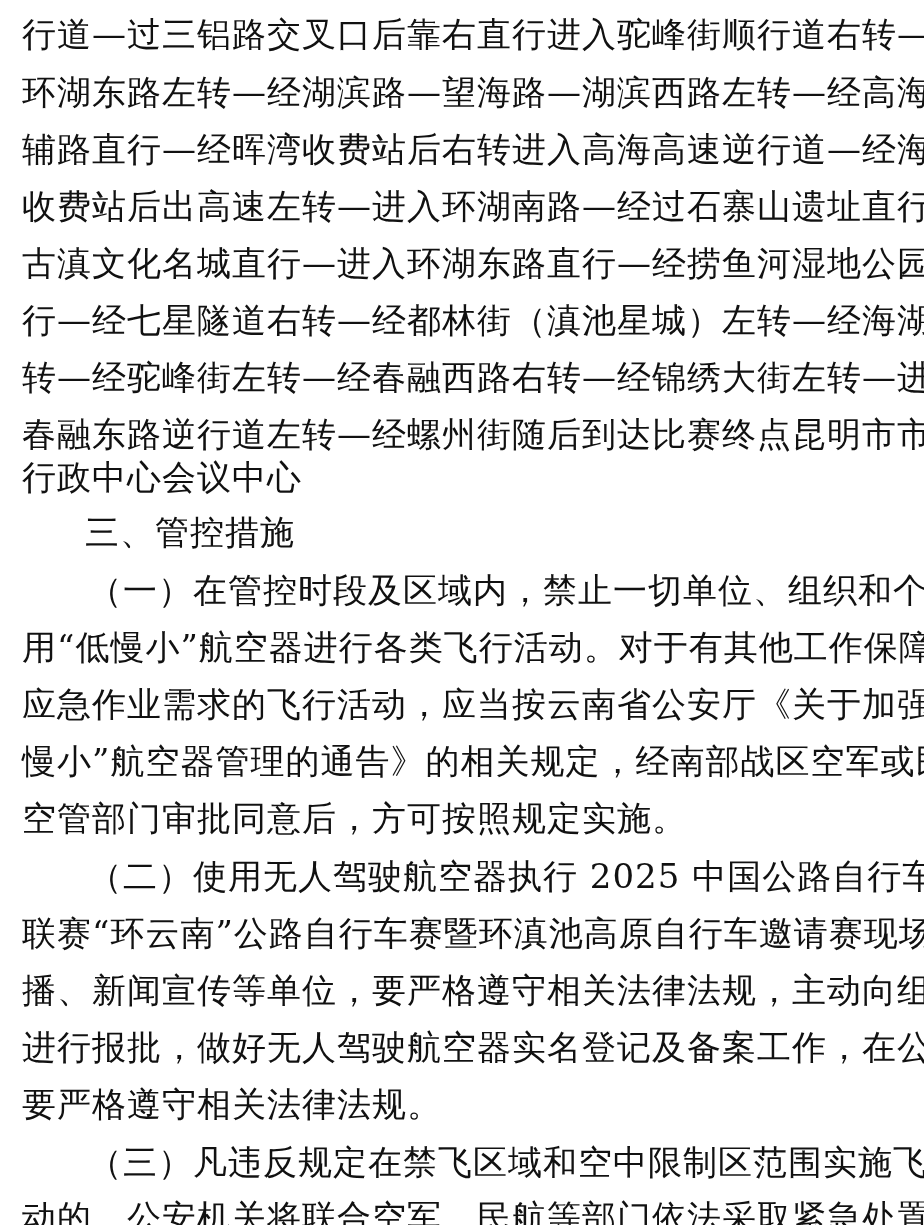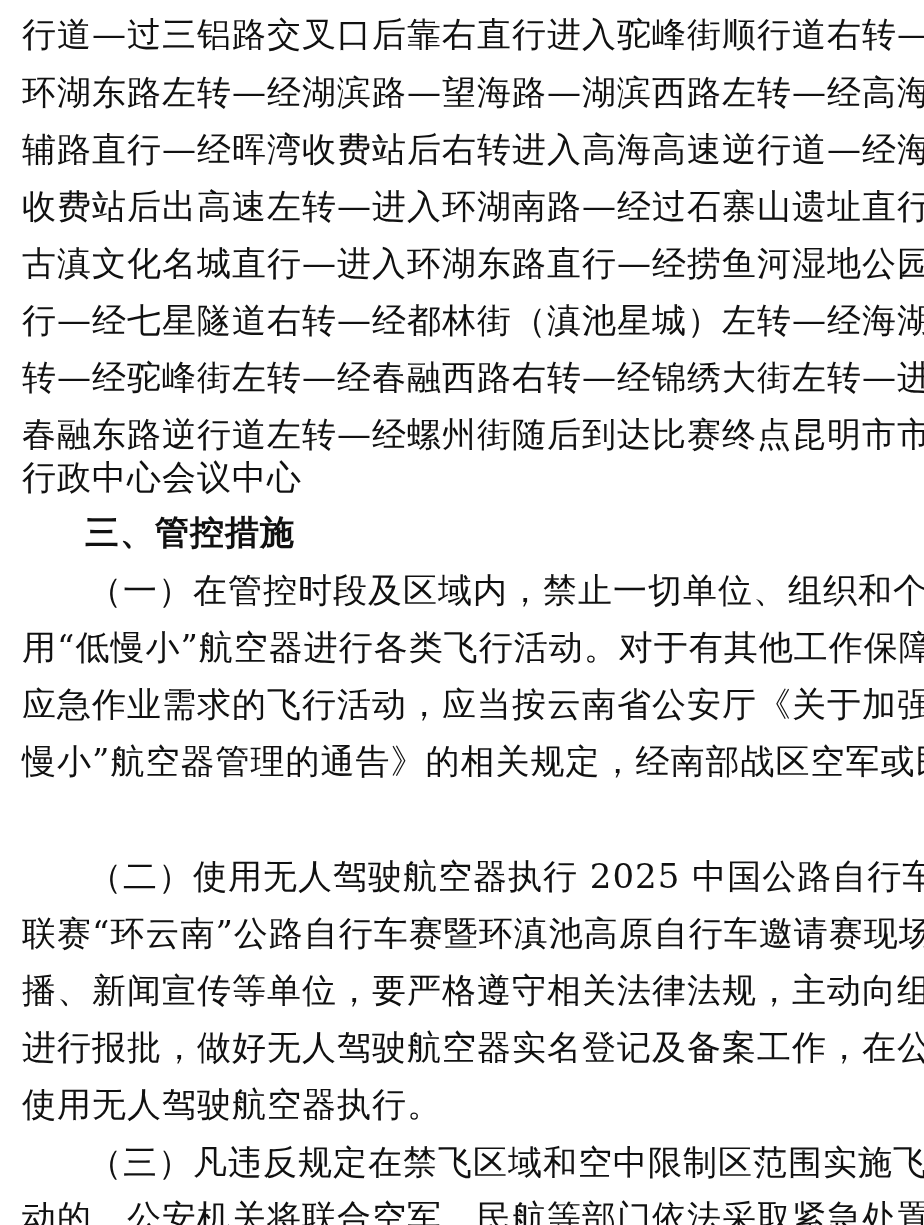--- a/index.html
+++ b/index.html
@@ -37,21 +37,21 @@
       text-align-last: left;
     }
     .line.indent {
       left: 88px;
       width: 824px;
     }
     .heading {
       position: absolute;
       left: 85px;
       font-family: "DejaVu Sans", "Liberation Sans", sans-serif;
-      font-weight: bold;
+      font-weight: normal;
       font-size: 34px;
       line-height: 40px;
       letter-spacing: 1px;
       white-space: nowrap;
     }
   </style>
 </head>
 <body>
 
 <div class="page">
@@ -65,23 +65,24 @@
   <div class="line" style="top:357px">转—经驼峰街左转—经春融西路右转—经锦绣大街左转—进入</div>
   <div class="line" style="top:414px">春融东路逆行道左转—经螺州街随后到达比赛终点昆明市市级</div>
   <div class="line last" style="top:457px">行政中心会议中心</div>
 
   <div class="heading" style="top:512px">三、管控措施</div>
 
   <div class="line indent" style="top:570px">（一）在管控时段及区域内，禁止一切单位、组织和个人利</div>
   <div class="line" style="top:627px">用“低慢小”航空器进行各类飞行活动。对于有其他工作保障和</div>
   <div class="line" style="top:684px">应急作业需求的飞行活动，应当按云南省公安厅《关于加强“低</div>
   <div class="line" style="top:741px">慢小”航空器管理的通告》的相关规定，经南部战区空军或民航</div>
+  <div class="line last" style="top:798px">空管部门审批同意后，方可按照规定实施。</div>
 
   <div class="line indent" style="top:856px">（二）使用无人驾驶航空器执行 2025 中国公路自行车职业</div>
   <div class="line" style="top:913px">联赛“环云南”公路自行车赛暨环滇池高原自行车邀请赛现场直</div>
   <div class="line" style="top:970px">播、新闻宣传等单位，要严格遵守相关法律法规，主动向组委会</div>
   <div class="line" style="top:1027px">进行报批，做好无人驾驶航空器实名登记及备案工作，在公安机</div>
-  <div class="line last" style="top:1084px">使用无人驾驶航空器执行。</div>
+  <div class="line last" style="top:1084px">要严格遵守相关法律法规。</div>
 
   <div class="line indent" style="top:1142px">（三）凡违反规定在禁飞区域和空中限制区范围实施飞行活</div>
   <div class="line" style="top:1197px">动的，公安机关将联合空军、民航等部门依法采取紧急处置措施；</div>
 
 </div>
 
 </body></html>

